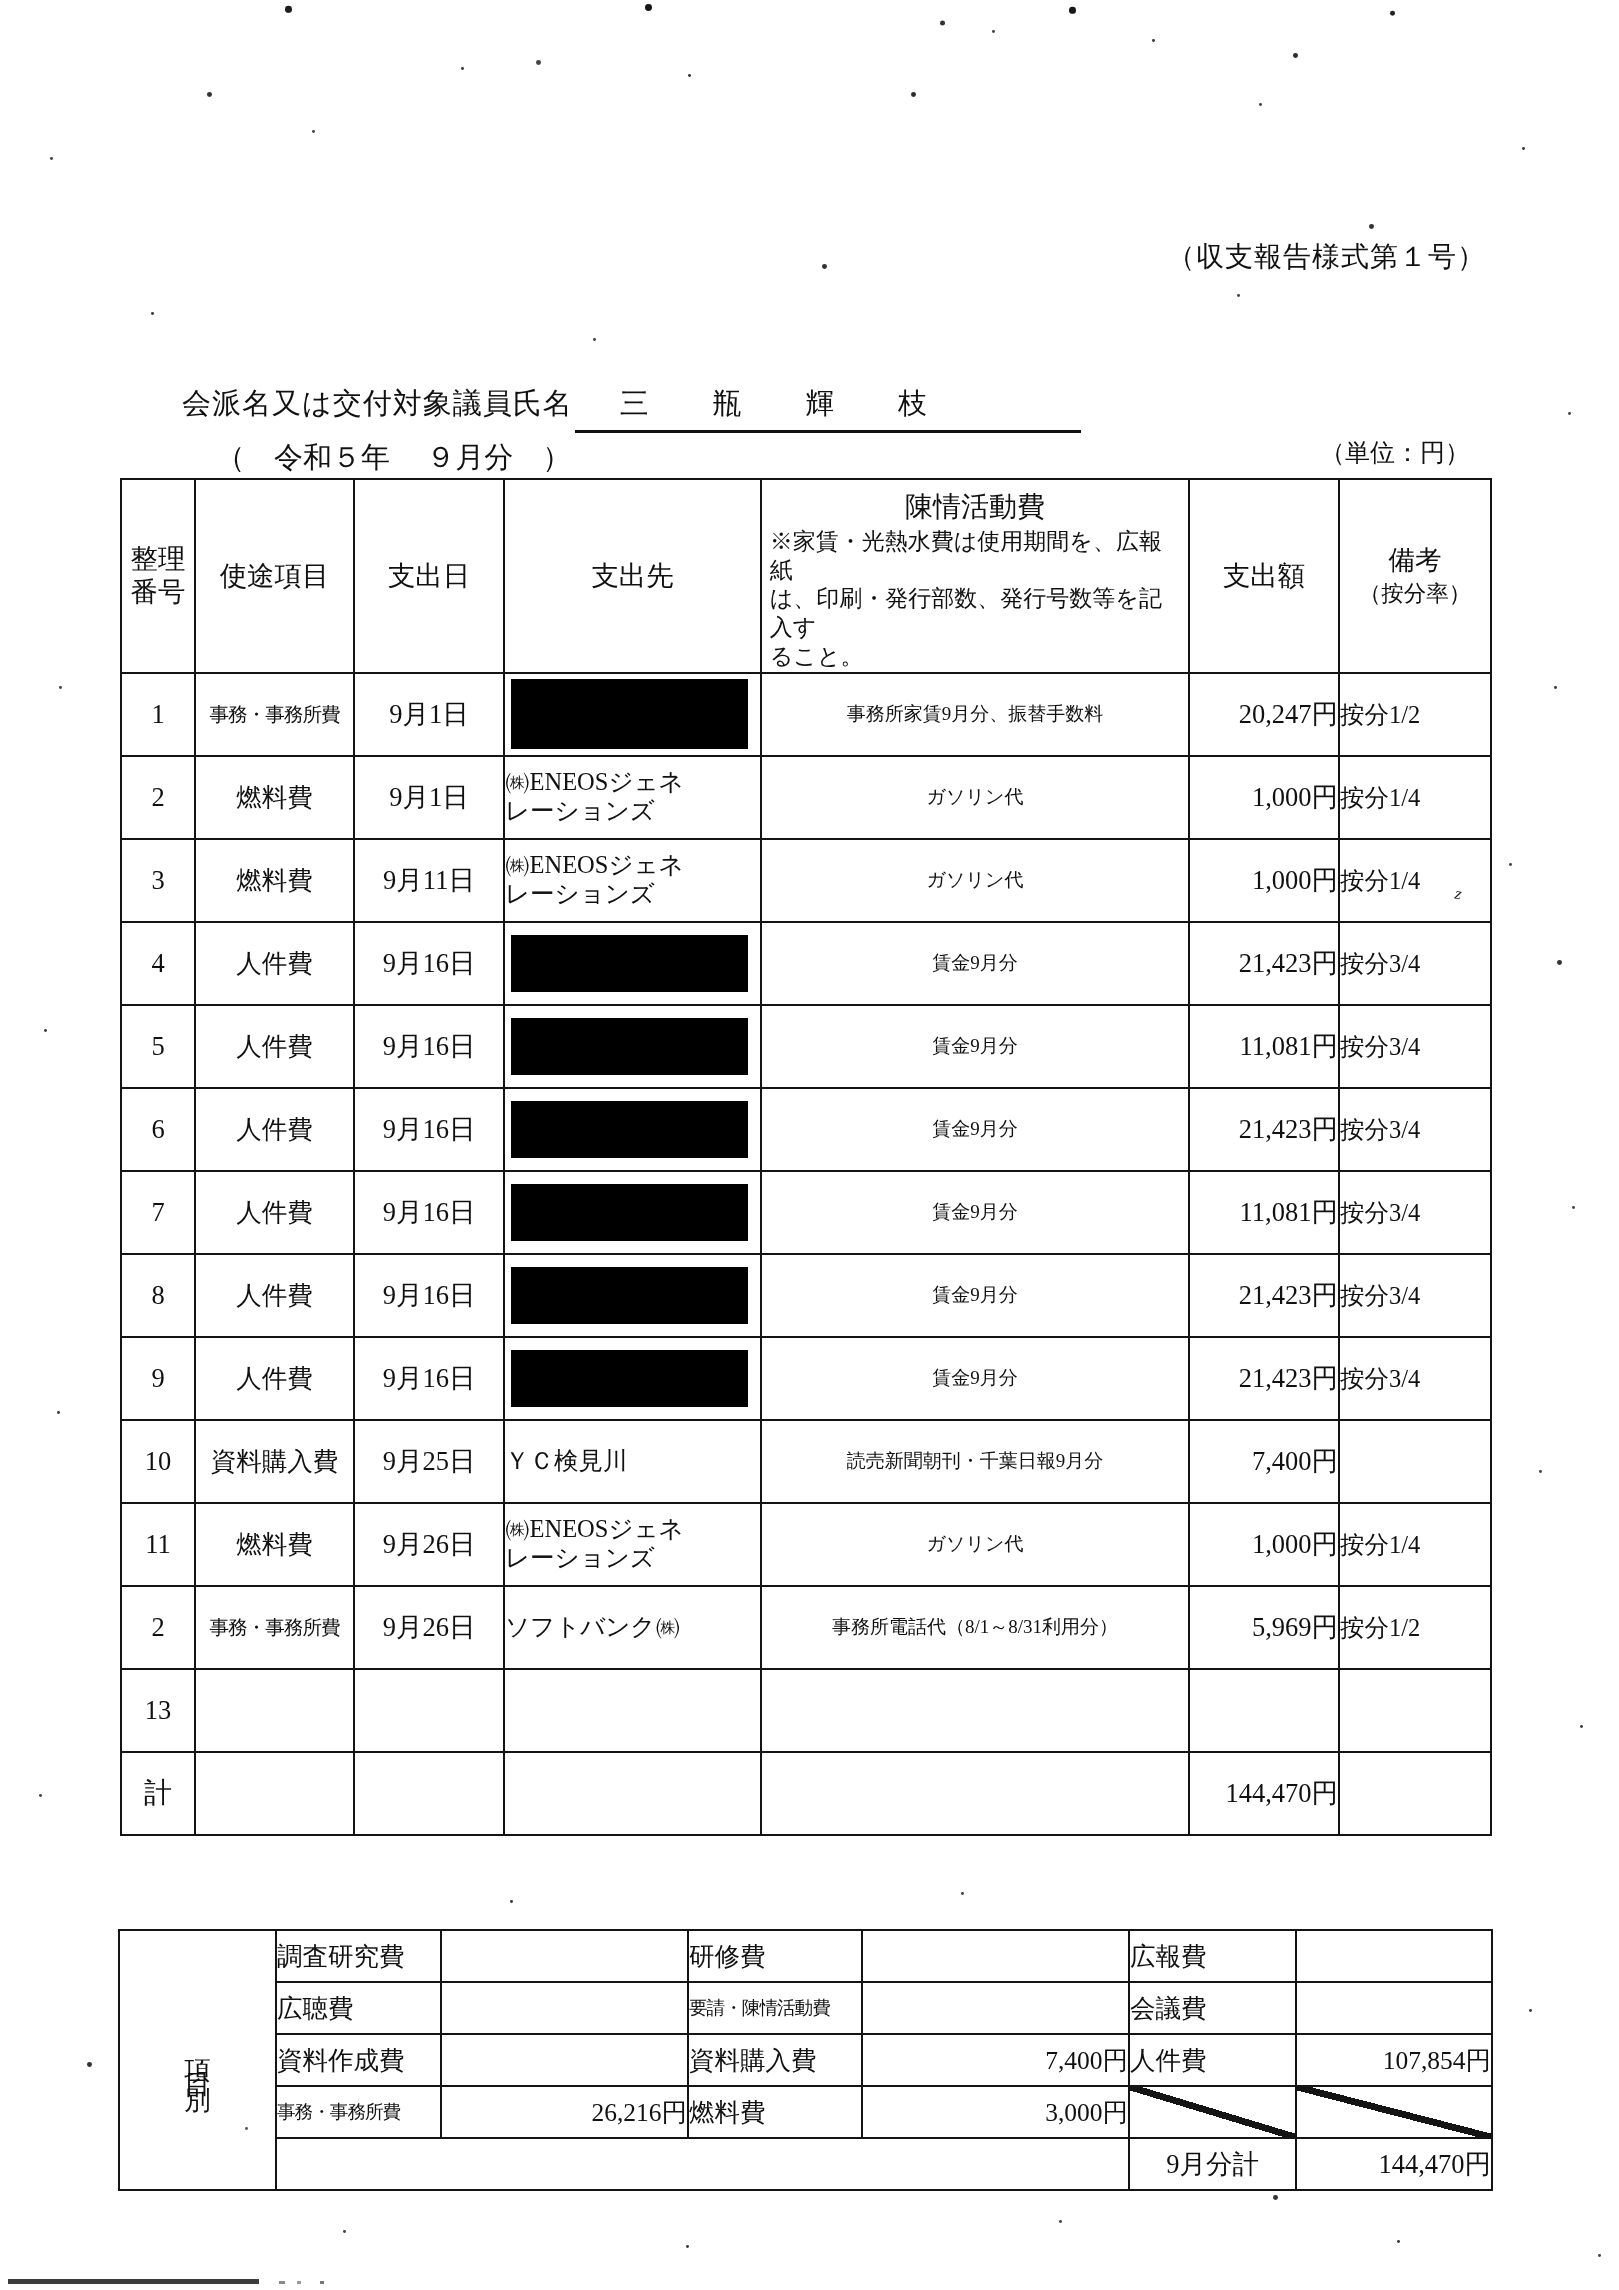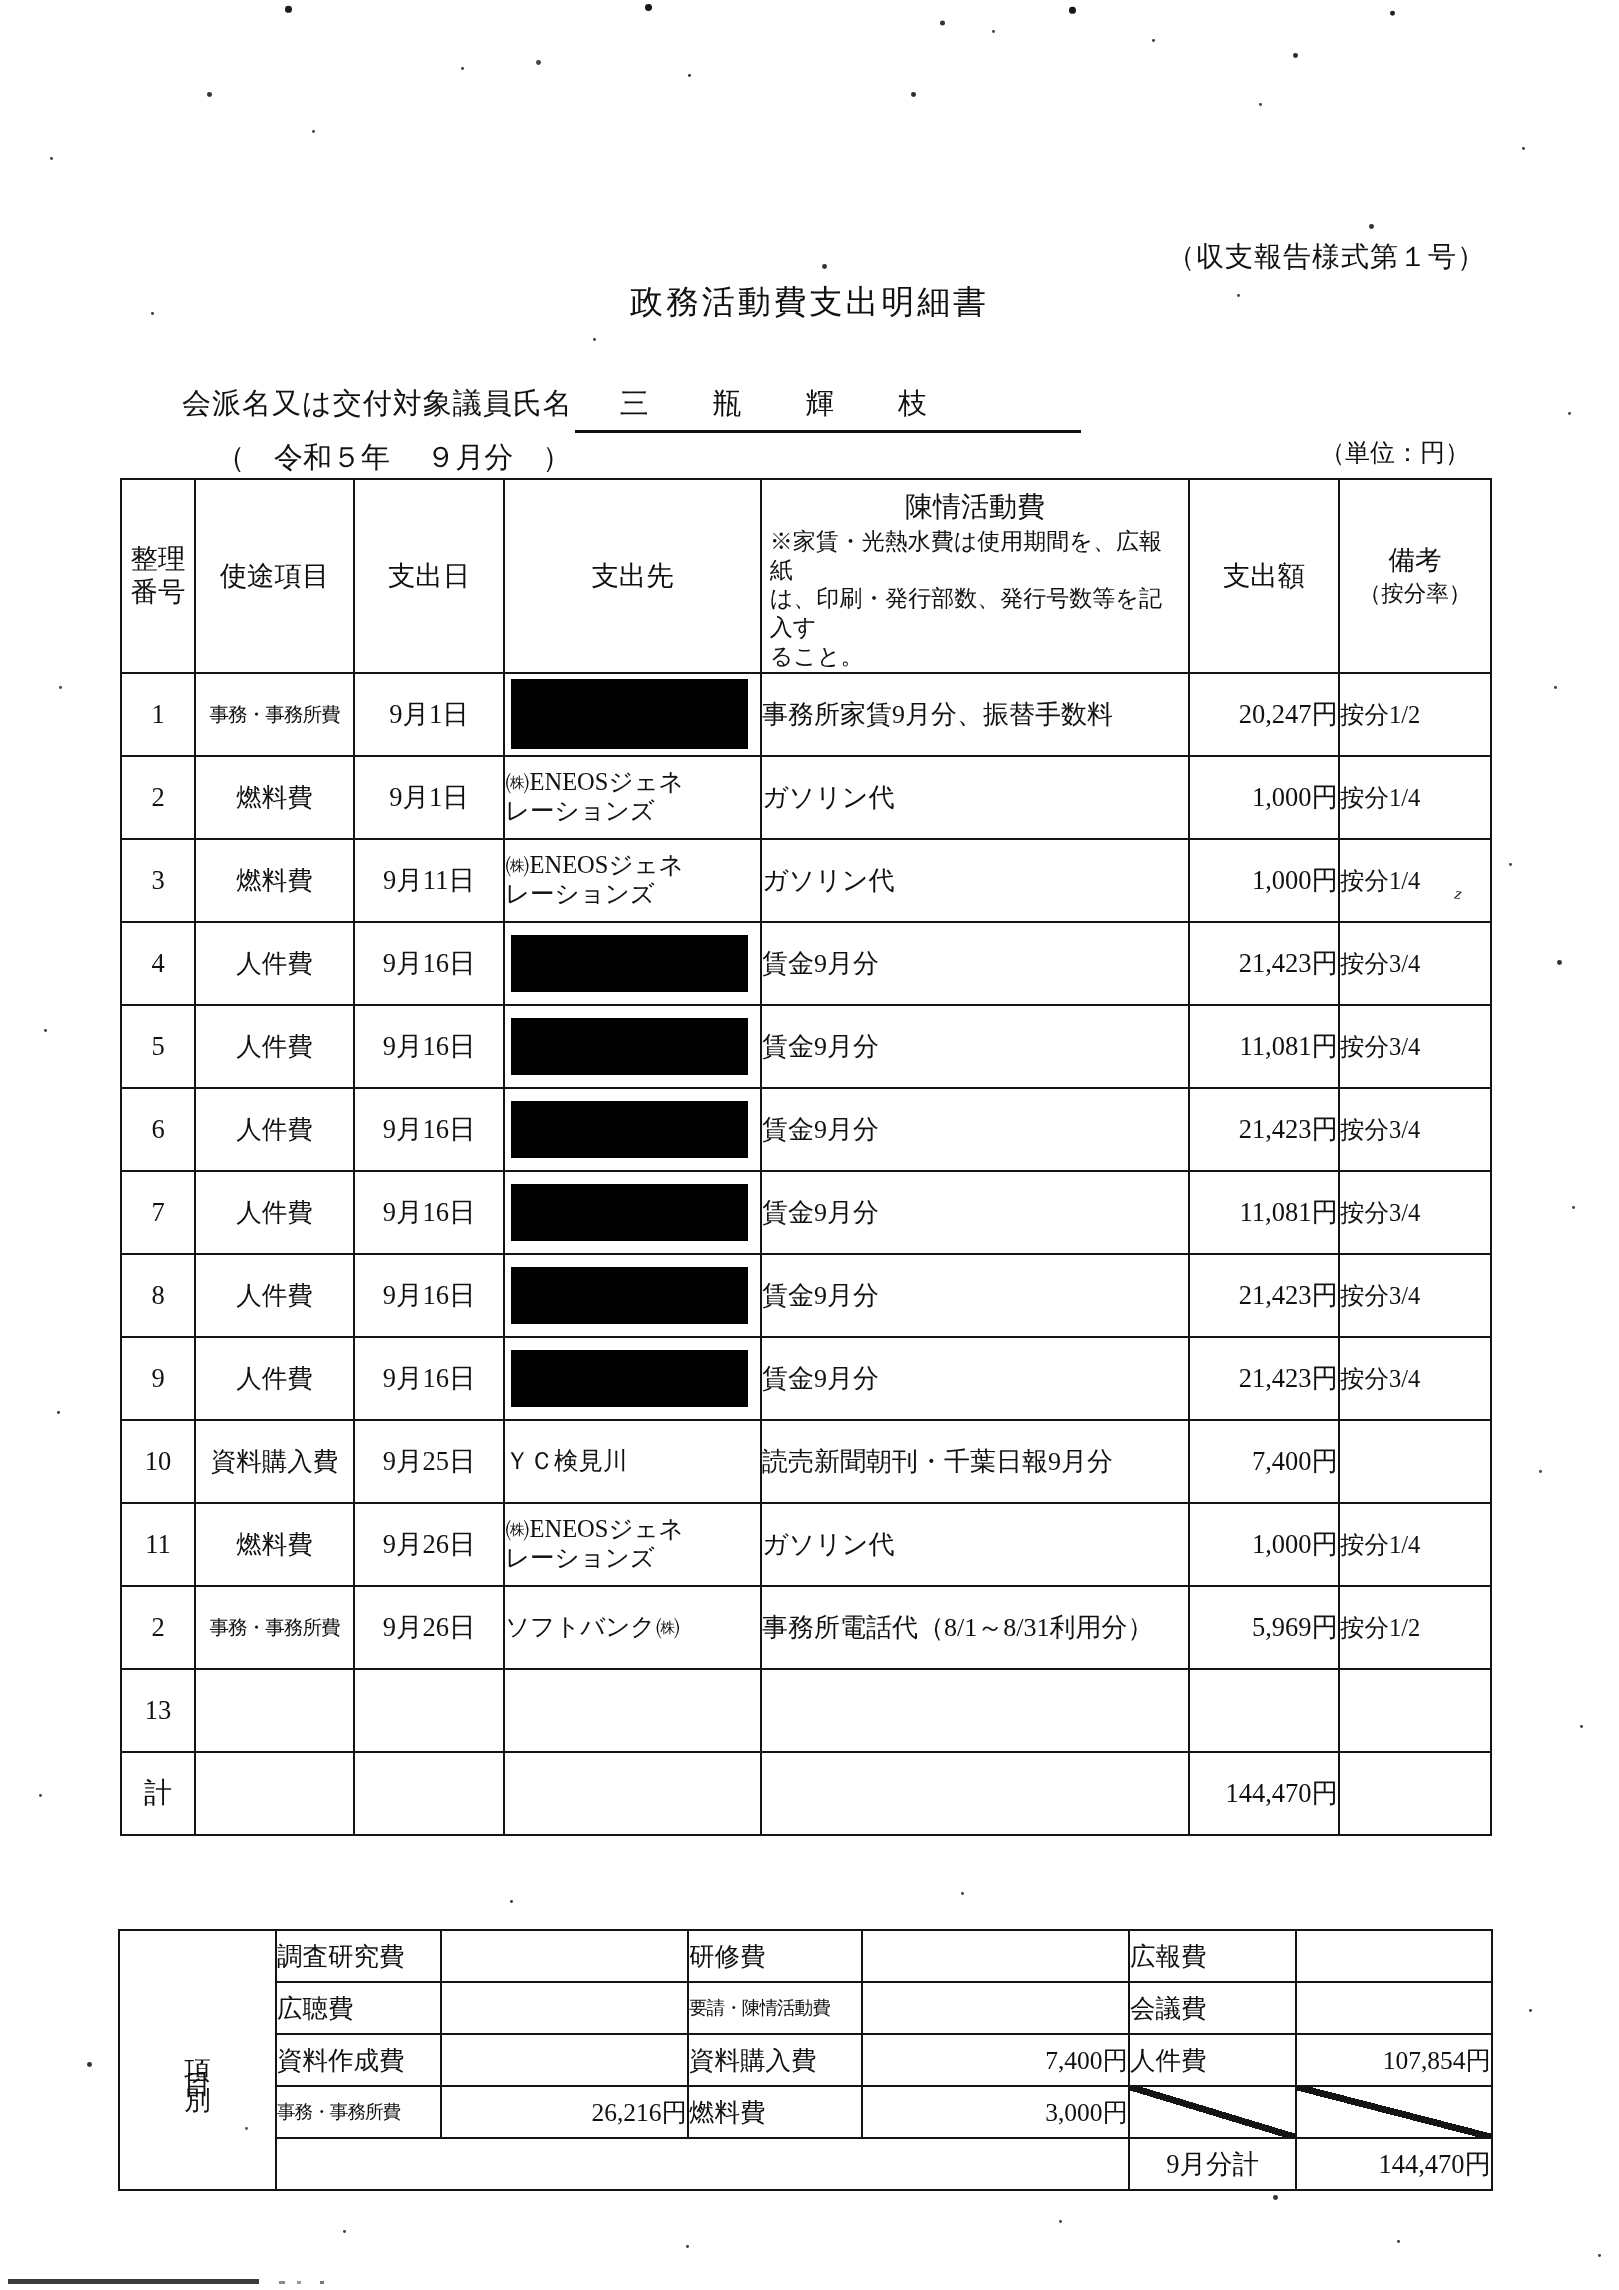--- a/index.html
+++ b/index.html
@@ -36,21 +36,21 @@
   .h-detail{vertical-align:top;}
   .detail-title{text-align:center;font-size:28px;margin-top:7.8px;}
   .detail-note{text-align:left;font-size:23px;line-height:1.25;padding:2px 5.9px 0 7.8px;white-space:pre-line;}
   .h-remarks div:first-child{font-size:26.5px;}
   .h-remarks div:last-child{font-size:22.5px;}
   .c-no{text-align:center;font-size:26.5px;}
   .c-cat{text-align:center;font-size:25.5px;}
   .c-cat.small{font-size:19.6px;letter-spacing:-1px;}
   .c-date{text-align:center;font-size:26.5px;}
   .c-payee{text-align:left;padding:2px 3.9px 2px 7.8px;font-size:24.5px;line-height:1.18;white-space:pre-line;}
-  .c-detail{text-align:left;padding-left:8.8px;font-size:26px;}
+  .c-detail{text-align:center;padding-left:8.8px;font-size:19px;}
   .c-amount{text-align:right;padding-right:13.7px;font-size:26.5px;}
   .c-remarks{text-align:left;padding-left:6.9px;font-size:24.5px;}
   .total-row .c-no{font-size:28px;}
   .redact{width:237px;height:57px;background:#000;margin-left:5.9px;}
   .redact.tall{height:70px;}
 
   
   .summary-table{position:absolute;left:118px;top:1929px;width:1372px;border:2.9px solid #101010;}
   .summary-table td,.summary-table th{
     border:2.9px solid #141414;vertical-align:middle;padding:0;overflow:hidden;font-weight:normal;
@@ -84,21 +84,20 @@
       343px 2230px 0 0 #444, 686px 2245px 0 0 #3a3a3a, 1059px 2220px 0 0 #444, 1274px 2196px 0 1px #333,
       1397px 2240px 0 0 #3c3c3c, 1598px 2254px 0 0 #444, 245px 2127px 0 0 #555, 1509px 863px 0 0 #444;
   }
 </style>
 </head>
 <body>
 
 <div class="sheet">
 
   <div class="form-number">（収支報告様式第１号）</div>
-  <div class="doc-title">政務活動費支出明細書</div>
 
   <div class="name-line">
     <span class="name-label">会派名又は交付対象議員氏名</span><span class="name-value">三瓶輝枝</span>
   </div>
   <div class="period">（　令和５年　 ９月分　）</div>
   <div class="unit-note">（単位：円）</div>
 
   <table class="main-table">
     <colgroup>
       <col style="width:74px">

